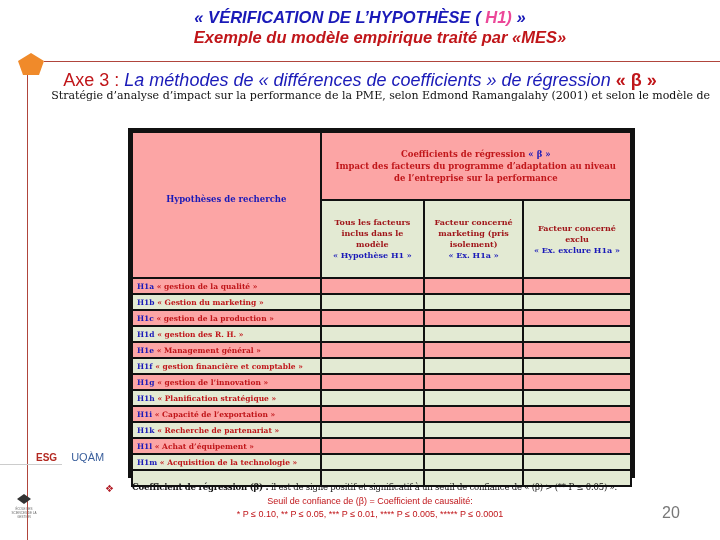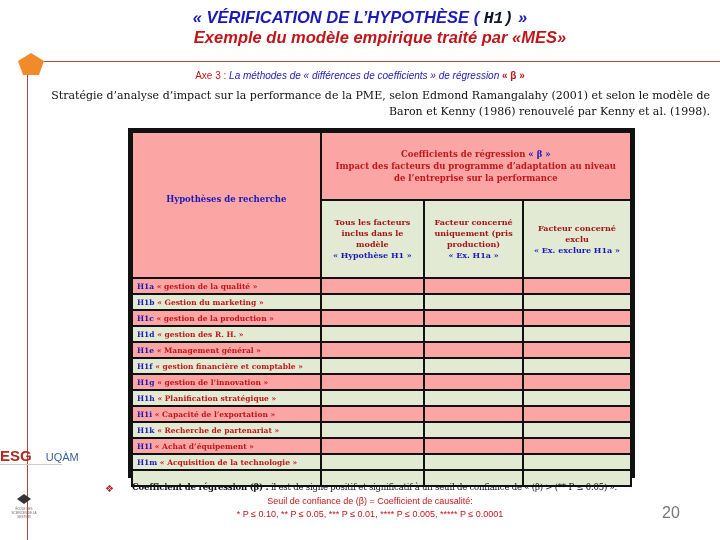--- a/index.html
+++ b/index.html
@@ -2,30 +2,30 @@
 <html><head>
 <meta charset="utf-8">
 <style>
   * { box-sizing: border-box; margin: 0; padding: 0; }
   html, body { width: 720px; height: 540px; background: #ffffff; overflow: hidden; }
   body { position: relative; font-family: "Liberation Sans", sans-serif; }
 
   .title1 { position: absolute; left: 0; top: 8px; width: 720px; text-align: center;
     font-family: "Liberation Sans", sans-serif; font-weight: bold; font-style: italic;
     font-size: 16.5px; color: #1a1ab8; }
-  .title1 .h1 { color: #0f172a; font-family: Liberation Mono, monospace; }
+  .title1 .h1 { color: #ec4899; }
   .title2 { position: absolute; left: 0; top: 28px; width: 760px; text-align: center;
     font-weight: bold; font-style: italic; font-size: 16.5px; color: #c0161a; }
 
   .deco-hline { position: absolute; left: 44px; top: 61px; width: 680px; height: 1px; background: #b0453c; }
   .deco-vline { position: absolute; left: 27px; top: 70px; width: 1px; height: 470px; background: #b0453c; }
   .deco-pentagon { position: absolute; left: 18px; top: 53px; width: 26px; height: 22px; }
 
   .axe { position: absolute; left: 0; top: 70px; width: 720px; text-align: center;
-    font-size: 10px; color: #c0161a; }
+    font-size: 18px; color: #c0161a; }
   .axe .ital { font-style: italic; color: #1a1ab8; }
   .axe .beta { font-weight: bold; color: #c0161a; }
 
   .strategy { position: absolute; left: 30px; top: 88px; width: 680px; text-align: right;
     font-family: "DejaVu Serif", serif; font-size: 11px; line-height: 16px; color: #111; }
 
   .table-wrap { position: absolute; left: 128px; top: 128px; width: 507px; height: 350px;
     border: 3px solid #111; background: #111; }
   table { border-collapse: separate; border-spacing: 2px; width: 100%; height: 100%;
     background: #111; table-layout: fixed; font-family: "DejaVu Serif", serif; }
@@ -36,21 +36,21 @@
   td.coef-head { color: #c0161a; font-size: 8.5px; line-height: 12px; height: 66px; }
   td.coef-head .blue { color: #1a1ab8; }
   td.sub { color: #a0161a; font-size: 8px; line-height: 11px; height: 76px; }
   td.sub .blue { color: #1a1ab8; }
   td.row-label { text-align: left; padding-left: 4px; font-size: 7.5px; white-space: nowrap; overflow: hidden; }
   td.row-label .code { color: #1a1ab8; }
   td.row-label .desc { color: #c0161a; }
   tr.data td { height: 14px; margin-top: 32px; }
 
   .logo { position: absolute; left: 0; top: 447px; width: 70px; }
-  .logo .esg { font-family: "Liberation Sans", sans-serif; font-weight: bold; color: #b32820; font-size: 15px; }
+  .logo .esg { font-family: "Liberation Sans", sans-serif; font-weight: bold; color: #b32820; font-size: 10px; padding-left: 36px; }
   .logo .uqam { font-family: "Liberation Sans", sans-serif; color: #3a5f9c; font-size: 11px; margin-left: 14px; }
   .logo-line { position: absolute; left: 0; top: 464px; width: 62px; height: 1px; background: #ccc; }
   .emblem { position: absolute; left: 17px; top: 494px; width: 14px; height: 10px; background: #333;
     clip-path: polygon(50% 0,100% 50%,50% 100%,0 50%); }
   .emblem-text { position: absolute; left: 10px; top: 507px; width: 28px; font-size: 3px; line-height: 4px; color: #666; text-align: center; }
 
   .bullet { position: absolute; left: 105px; top: 483px; color: #b3202a; font-size: 10px; }
   .footnote1 { position: absolute; left: 132px; top: 482px; font-family: "DejaVu Serif", serif;
     font-size: 8.5px; color: #111; white-space: nowrap; letter-spacing: -0.2px; }
   .footnote1 b { font-weight: bold; }
@@ -73,21 +73,20 @@
   <span>« VÉRIFICATION DE L’HYPOTHÈSE ( </span><span class="h1">H1)</span><span> »</span>
 </div>
 <div class="title2">Exemple du modèle empirique traité par «MES»</div>
 
 <div class="axe">
   <span>Axe 3 : </span><span class="ital">La méthodes de « différences de coefficients » de régression </span><span class="beta">« β »</span>
 </div>
 
 <div class="strategy">
   <div>Stratégie d’analyse  d’impact sur la performance de la PME, selon  Edmond Ramangalahy (2001) et selon le modèle de</div>
-  <div>Baron et  Kenny (1986) renouvelé par Kenny et al. (1998).</div>
 </div>
 
 <div class="table-wrap">
   <table>
     <colgroup>
       <col style="width:38%">
         <col style="width:20.7%">
         <col style="width:19.7%">
         <col style="width:21.6%">
     </colgroup>
@@ -99,21 +98,21 @@
         <div>Impact des facteurs du programme d’adaptation au niveau</div>
         <div>de l’entreprise sur la performance</div>
       </td>
     </tr>
     <tr>
       <td class="sub green">
         <div>Tous les facteurs inclus dans le modèle</div>
         <div class="blue">« Hypothèse H1 »</div>
       </td>
       <td class="sub green">
-        <div>Facteur concerné uniquement (pris production)</div>
+        <div>Facteur concerné marketing (pris isolement)</div>
         <div class="blue">« Ex. H1a »</div>
       </td>
       <td class="sub green">
         <div>Facteur concerné exclu</div>
         <div class="blue">« Ex. exclure H1a »</div>
       </td>
     </tr>
     </tbody>
       <tbody id="rows">
         <tr class="data">

